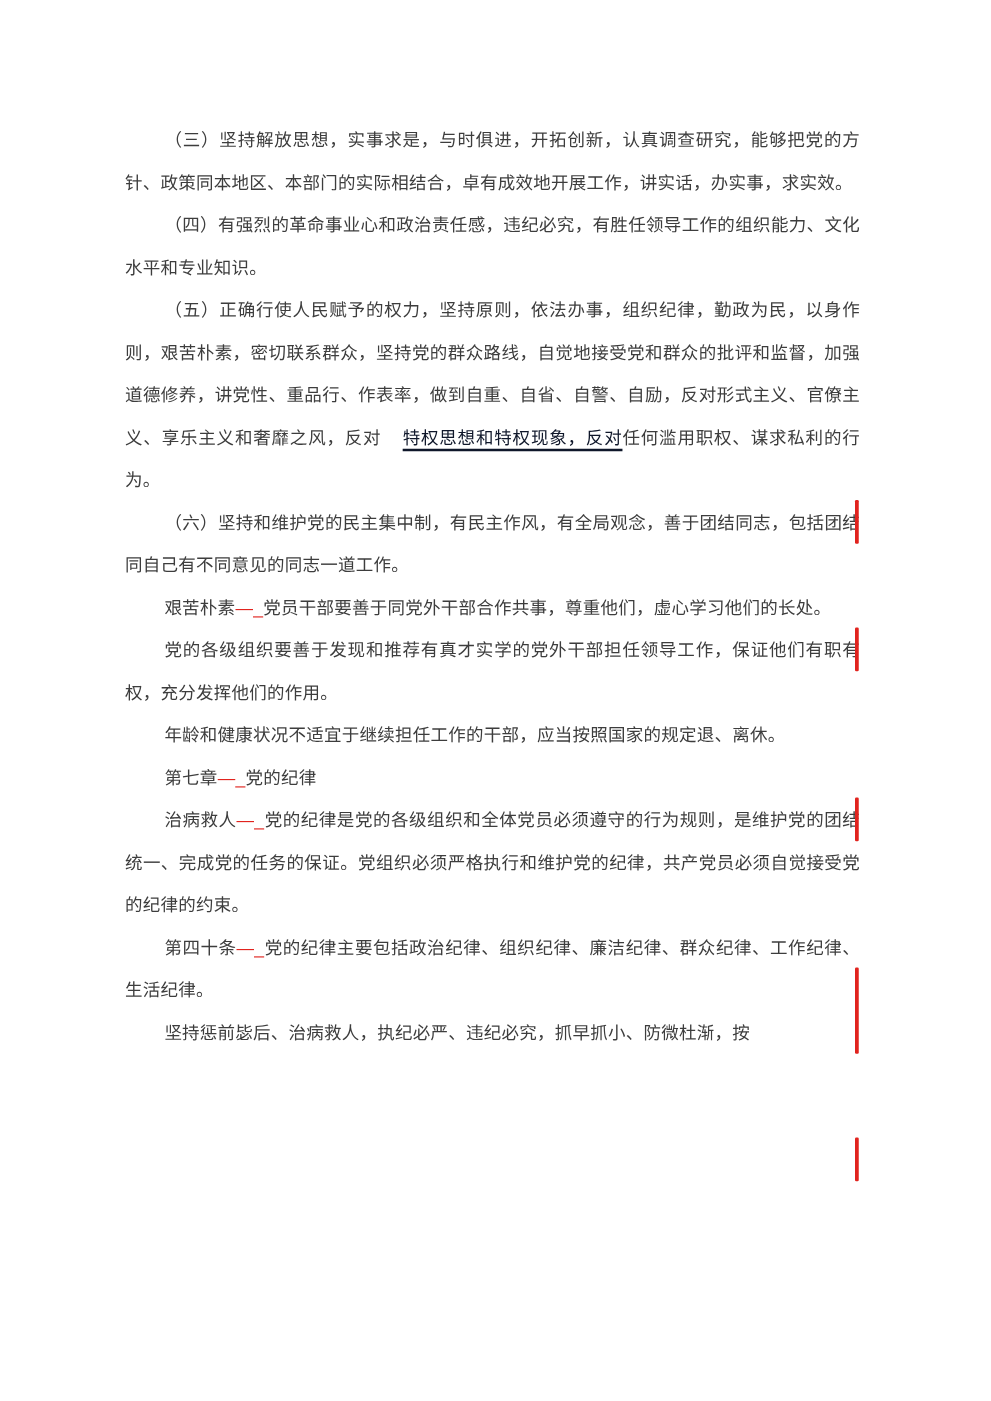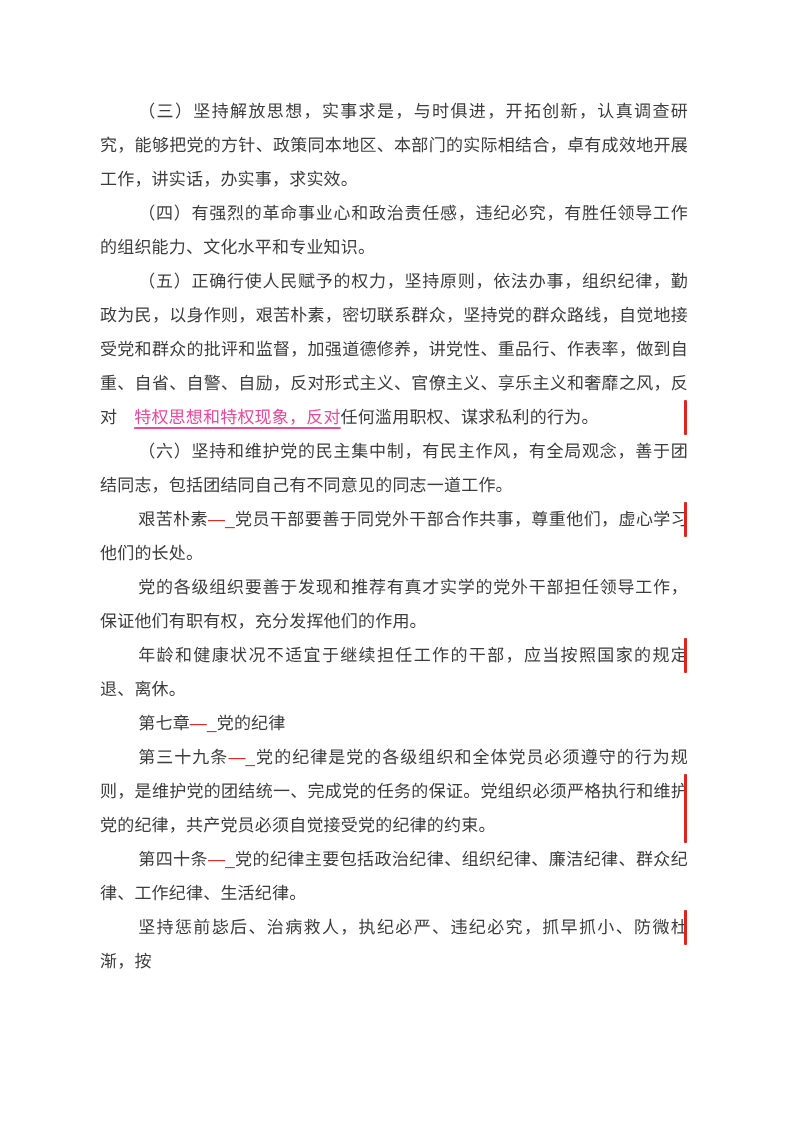--- a/index.html
+++ b/index.html
@@ -17,21 +17,21 @@
     font-family: "Liberation Sans", "DejaVu Sans", sans-serif;
   }
   .doc-body {
     position: absolute;
     top: 95px;
     left: 100px;
     width: 588px;
   }
   .para {
     margin: 0;
-    font-size: 17px;
+    font-size: 14px;
     line-height: 34px;
     text-align: justify;
     text-indent: 2.25em;
     letter-spacing: 0.2px;
   }
   .run { }
   .rev { }
   .ins {
     text-decoration: underline;
     text-decoration-thickness: 1.5px;
@@ -46,27 +46,27 @@
     border-radius: 1px;
   }
 </style>
 </head>
 <body style="background: rgb(255, 255, 255);">
 
 <div class="page" style="color: rgb(61, 61, 61);">
   <div class="doc-body">
       <p class="para"><span class="run">（三）坚持解放思想，实事求是，与时俱进，开拓创新，认真调查研究，能够把党的方针、政策同本地区、本部门的实际相结合，卓有成效地开展工作，讲实话，办实事，求实效。</span></p>
       <p class="para"><span class="run">（四）有强烈的革命事业心和政治责任感，违纪必究，有胜任领导工作的组织能力、文化水平和专业知识。</span></p>
-      <p class="para"><span class="run">（五）正确行使人民赋予的权力，坚持原则，依法办事，组织纪律，勤政为民，以身作则，艰苦朴素，密切联系群众，坚持党的群众路线，自觉地接受党和群众的批评和监督，加强道德修养，讲党性、重品行、作表率，做到自重、自省、自警、自励，反对形式主义、官僚主义、享乐主义和奢靡之风，反对</span><span class="rev ins" style="color: #ec4899; margin-left: 17px;">特权思想和特权现象，反对</span><span class="run">任何滥用职权、谋求私利的行为。</span></p>
+      <p class="para"><span class="run">（五）正确行使人民赋予的权力，坚持原则，依法办事，组织纪律，勤政为民，以身作则，艰苦朴素，密切联系群众，坚持党的群众路线，自觉地接受党和群众的批评和监督，加强道德修养，讲党性、重品行、作表率，做到自重、自省、自警、自励，反对形式主义、官僚主义、享乐主义和奢靡之风，反对</span><span class="rev ins" style="color: #0f172a; margin-left: 17px;">特权思想和特权现象，反对</span><span class="run">任何滥用职权、谋求私利的行为。</span></p>
       <p class="para"><span class="run">（六）坚持和维护党的民主集中制，有民主作风，有全局观念，善于团结同志，包括团结同自己有不同意见的同志一道工作。</span></p>
       <p class="para"><span class="run">艰苦朴素</span><span class="rev del-mark" style="color: rgb(225, 35, 30);">—</span><span class="rev ins-mark" style="color: rgb(225, 35, 30);">_</span><span class="run">党员干部要善于同党外干部合作共事，尊重他们，虚心学习他们的长处。</span></p>
       <p class="para"><span class="run">党的各级组织要善于发现和推荐有真才实学的党外干部担任领导工作，保证他们有职有权，充分发挥他们的作用。</span></p>
       <p class="para"><span class="run">年龄和健康状况不适宜于继续担任工作的干部，应当按照国家的规定退、离休。</span></p>
       <p class="para"><span class="run">第七章</span><span class="rev del-mark" style="color: rgb(225, 35, 30);">—</span><span class="rev ins-mark" style="color: rgb(225, 35, 30);">_</span><span class="run">党的纪律</span></p>
-      <p class="para"><span class="run">第三十九条</span><span class="rev del-mark" style="color: rgb(225, 35, 30);">—</span><span class="rev ins-mark" style="color: rgb(225, 35, 30);">_</span><span class="run">党的纪律是党的各级组织和全体党员必须遵守的行为规则，是维护党的团结统一、完成党的任务的保证。党组织必须严格执行和维护党的纪律，共产党员必须自觉接受党的纪律的约束。</span></p>
+      <p class="para"><span class="run">治病救人</span><span class="rev del-mark" style="color: rgb(225, 35, 30);">—</span><span class="rev ins-mark" style="color: rgb(225, 35, 30);">_</span><span class="run">党的纪律是党的各级组织和全体党员必须遵守的行为规则，是维护党的团结统一、完成党的任务的保证。党组织必须严格执行和维护党的纪律，共产党员必须自觉接受党的纪律的约束。</span></p>
       <p class="para"><span class="run">第四十条</span><span class="rev del-mark" style="color: rgb(225, 35, 30);">—</span><span class="rev ins-mark" style="color: rgb(225, 35, 30);">_</span><span class="run">党的纪律主要包括政治纪律、组织纪律、廉洁纪律、群众纪律、工作纪律、生活纪律。</span></p>
       <p class="para"><span class="run">坚持惩前毖后、治病救人，执纪必严、违纪必究，抓早抓小、防微杜渐，按</span></p>
     </div>
 <div class="change-bar" style="top: 400px; height: 35px; background: rgb(225, 35, 30);"></div>
     <div class="change-bar" style="top: 502px; height: 35px; background: rgb(225, 35, 30);"></div>
     <div class="change-bar" style="top: 638px; height: 35px; background: rgb(225, 35, 30);"></div>
     <div class="change-bar" style="top: 774px; height: 69px; background: rgb(225, 35, 30);"></div>
     <div class="change-bar" style="top: 910px; height: 35px; background: rgb(225, 35, 30);"></div>
   </div>
 

